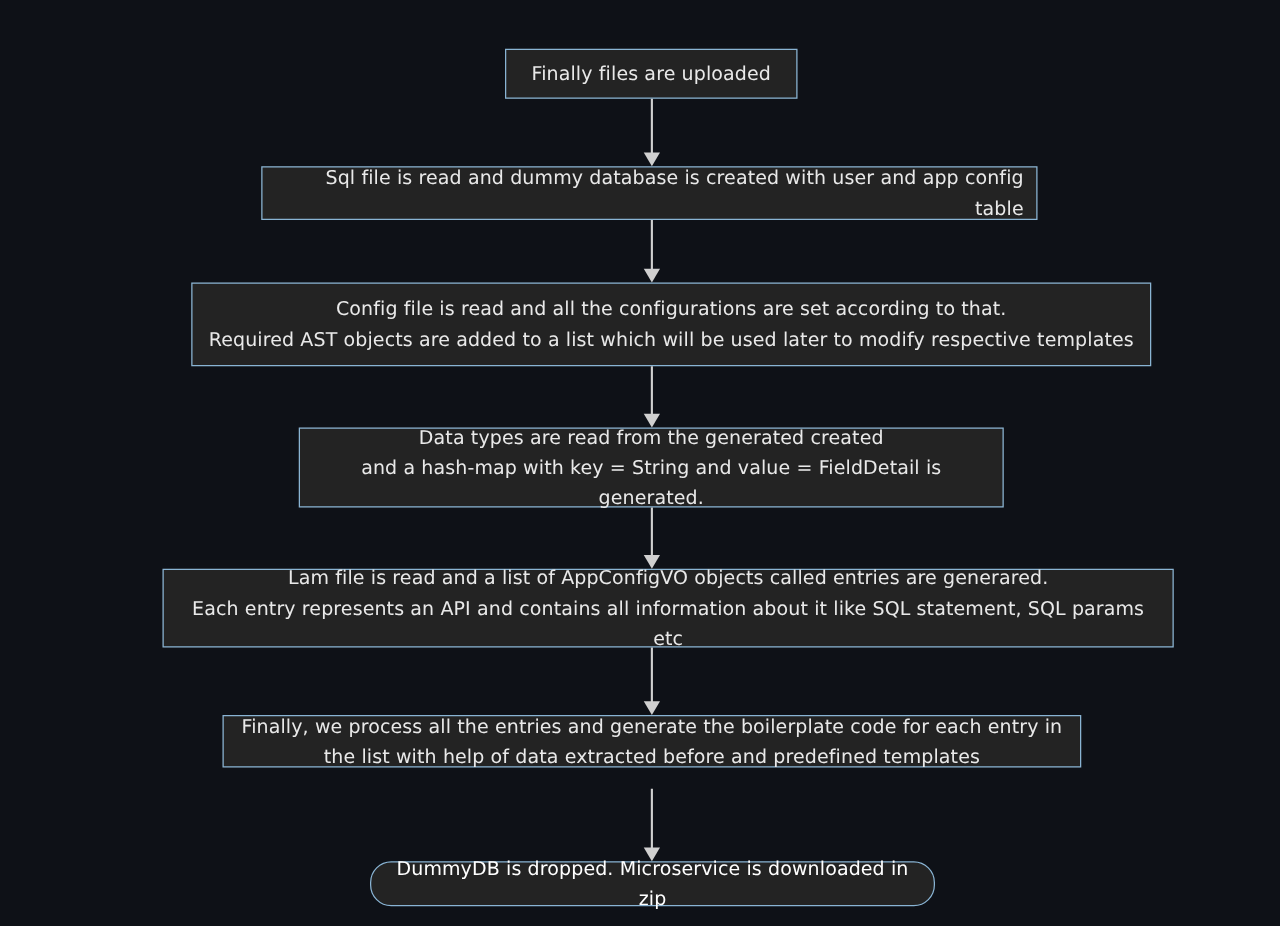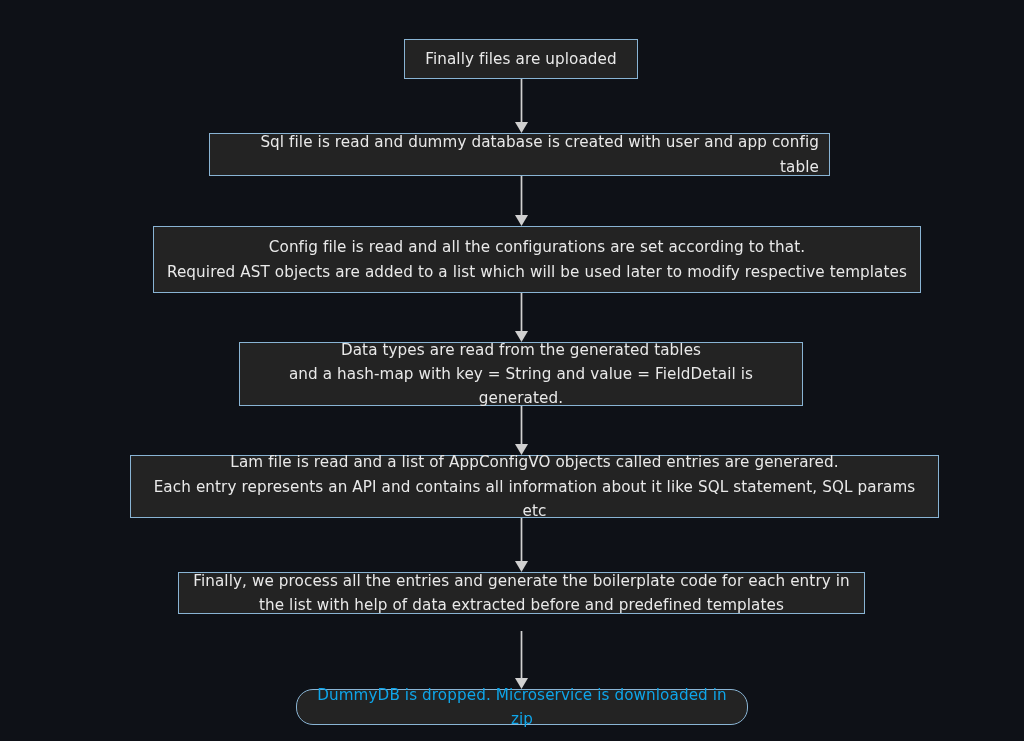--- a/index.html
+++ b/index.html
@@ -44,27 +44,27 @@
 </style>
 </head>
 <body>
 
 <div id="canvas">
   <div id="nodes-layer">
       <div class="node" style="left: 404px; top: 39px; width: 234px; height: 40px; background: rgb(35, 35, 35); border-color: rgb(137, 180, 212); color: rgb(233, 233, 233);">Finally files are uploaded</div>
       <div class="node" style="left: 209px; top: 133px; width: 621px; height: 43px; background: rgb(35, 35, 35); border-color: rgb(137, 180, 212); color: rgb(233, 233, 233); text-align: right;">Sql file is read and dummy database is created with user and app config table</div>
       <div class="node" style="left: 137px; top: 226px; width: 768px; height: 67px; background: rgb(35, 35, 35); border-color: rgb(137, 180, 212); color: rgb(233, 233, 233); margin-left: 16px;">Config file is read and all the configurations are set according to that.
 Required AST objects are added to a list which will be used later to modify respective templates</div>
-      <div class="node" style="left: 239px; top: 342px; width: 564px; height: 64px; background: rgb(35, 35, 35); border-color: rgb(137, 180, 212); color: rgb(233, 233, 233);">Data types are read from the generated tables
+      <div class="node" style="left: 239px; top: 342px; width: 564px; height: 64px; background: rgb(35, 35, 35); border-color: rgb(137, 180, 212); color: rgb(233, 233, 233);">Data types are read from the generated created
 and a hash-map with key = String and value = FieldDetail is generated.</div>
       <div class="node" style="left: 130px; top: 455px; width: 809px; height: 63px; background: rgb(35, 35, 35); border-color: rgb(137, 180, 212); color: rgb(233, 233, 233);">Lam file is read and a list of AppConfigVO objects called entries are generared.
 Each entry represents an API and contains all information about it like SQL statement, SQL params etc</div>
       <div class="node" style="left: 178px; top: 572px; width: 687px; height: 42px; background: rgb(35, 35, 35); border-color: rgb(137, 180, 212); color: rgb(233, 233, 233);">Finally, we process all the entries and generate the boilerplate code for each entry in
 the list with help of data extracted before and predefined templates</div>
-      <div class="node" style="left: 296px; top: 689px; width: 452px; height: 36px; background: rgb(35, 35, 35); border-color: rgb(137, 180, 212); color: #0ea5e9; border-radius: 17px;">DummyDB is dropped. Microservice is downloaded in zip</div>
+      <div class="node" style="left: 296px; top: 689px; width: 452px; height: 36px; background: rgb(35, 35, 35); border-color: rgb(137, 180, 212); color: #ffffff; border-radius: 17px;">DummyDB is dropped. Microservice is downloaded in zip</div>
     </div>
   <div id="edges-layer">
       <div class="edge" style="left: 514.5px; top: 79px; width: 13px; height: 54px;">
         <svg width="13" height="54" viewBox="0 0 13 54">
           <line x1="6.5" y1="0" x2="6.5" y2="44" stroke="#d0d0d0" stroke-width="1.7"></line>
           <polygon points="0,43 13,43 6.5,54" fill="#d0d0d0"></polygon>
         </svg>
       </div>
       <div class="edge" style="left: 514.5px; top: 176px; width: 13px; height: 50px;">
         <svg width="13" height="50" viewBox="0 0 13 50">

